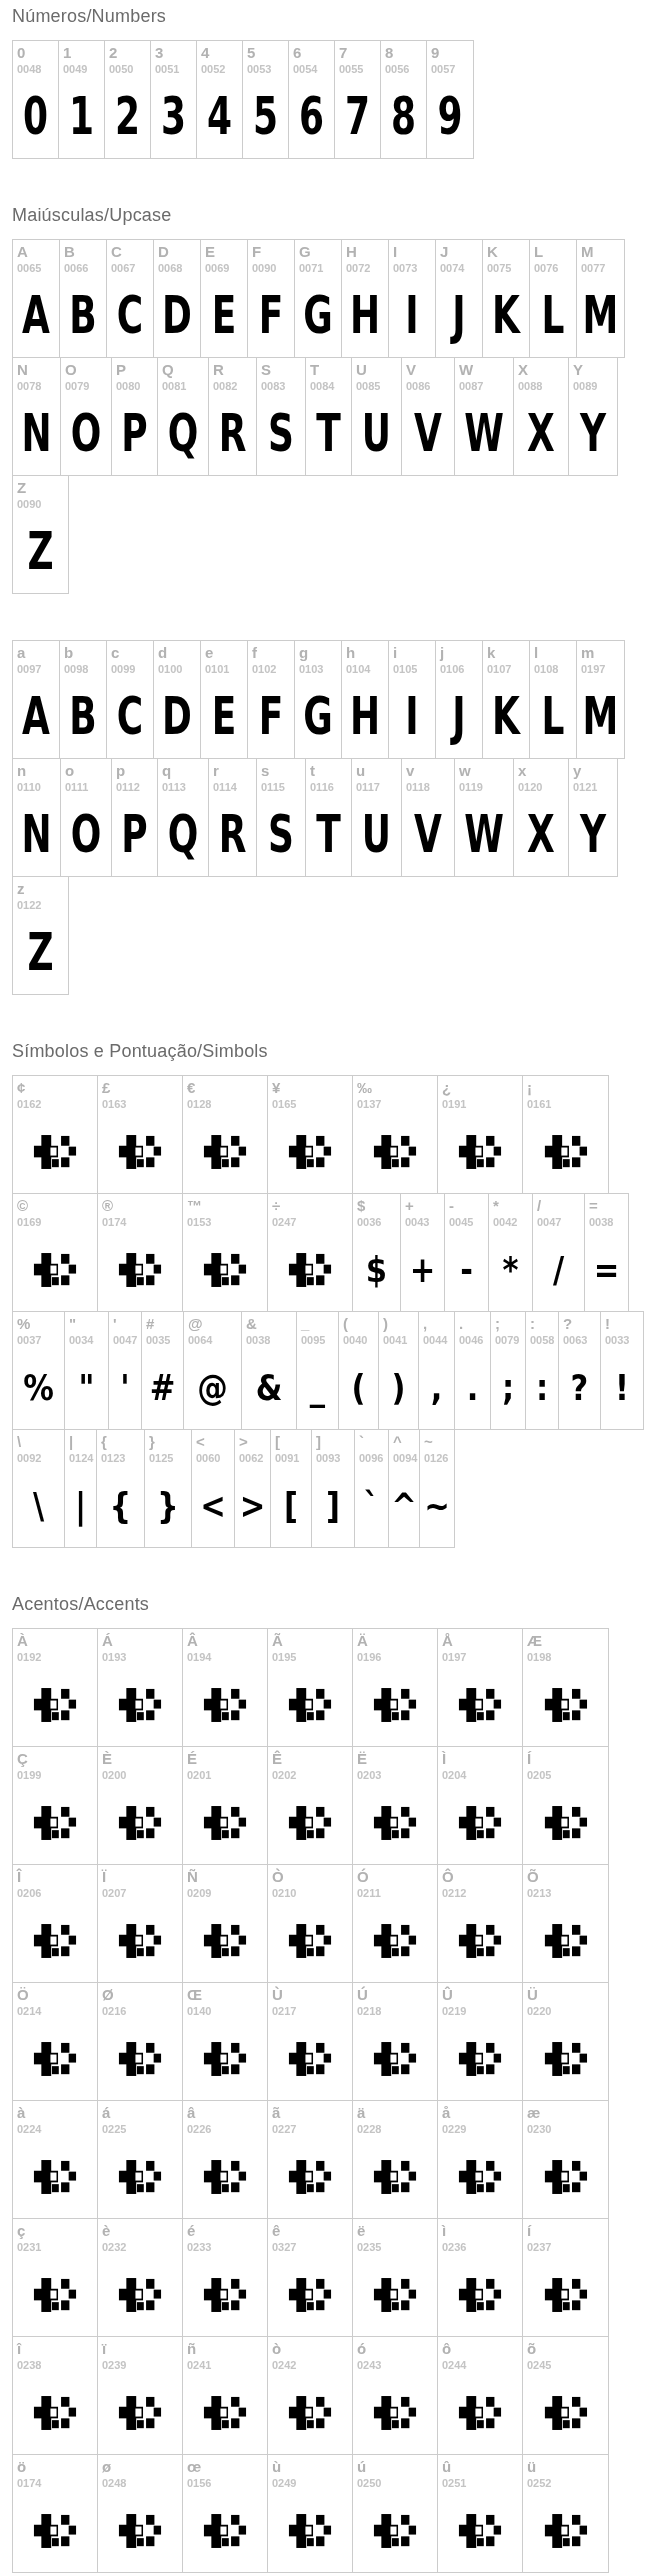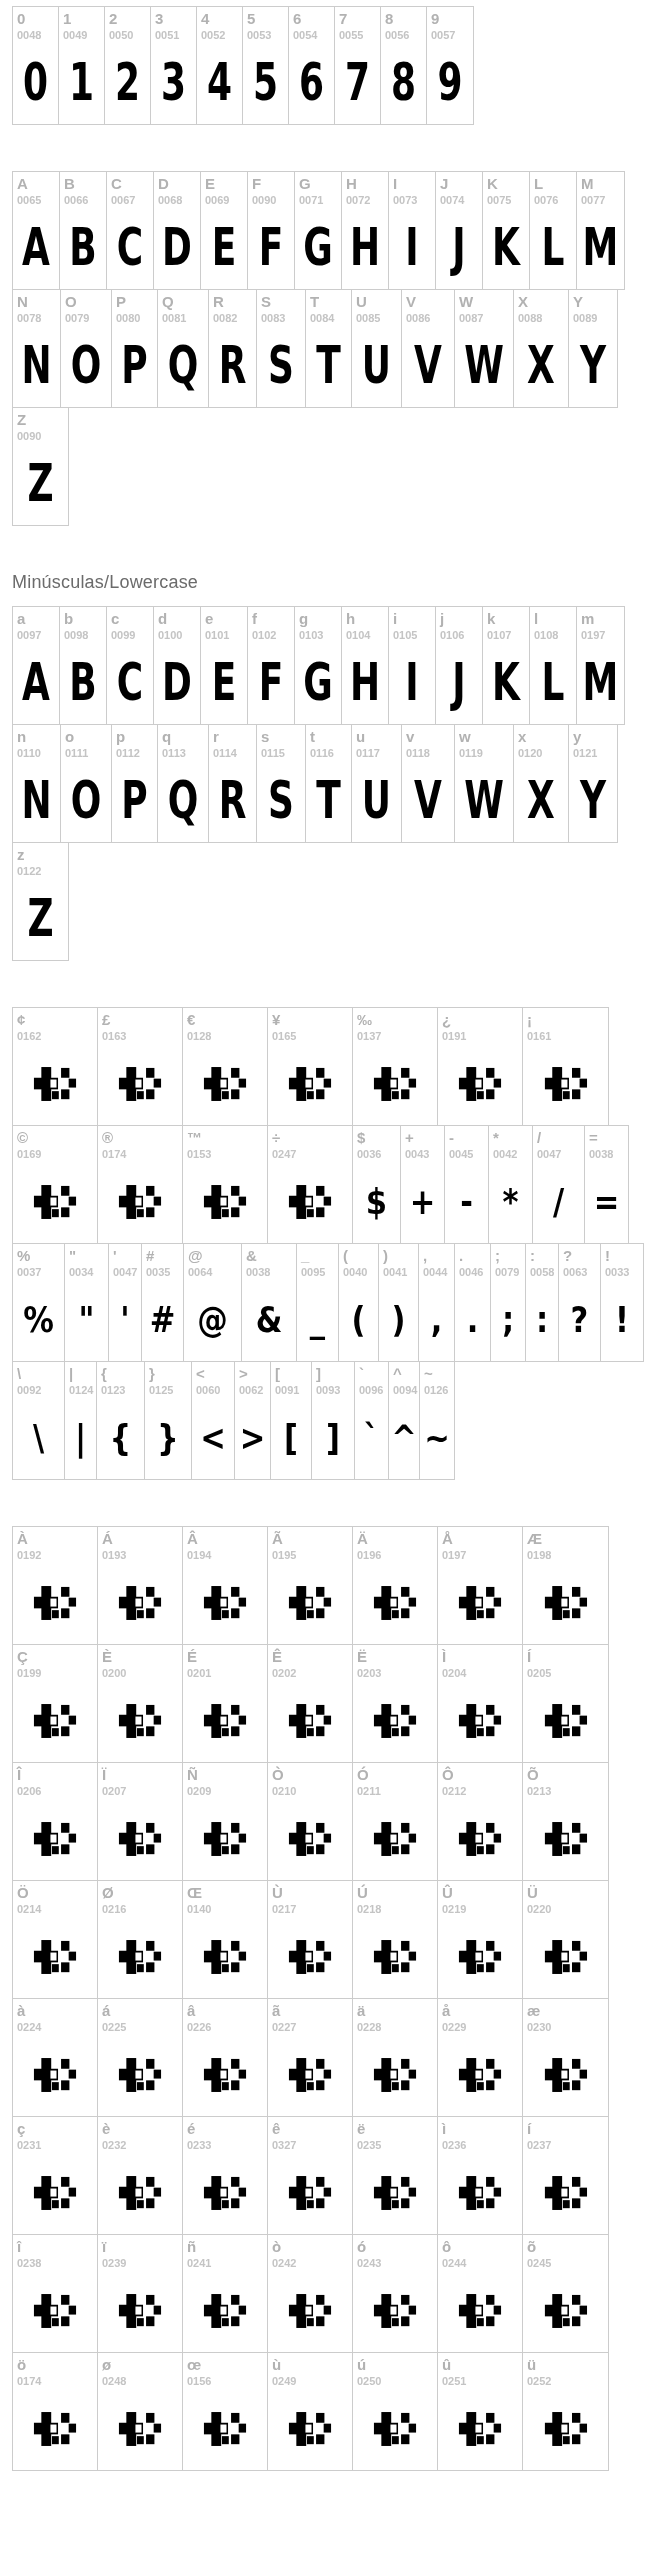--- a/index.html
+++ b/index.html
@@ -47,20 +47,21 @@
   svg.notdef{width:50px;height:36px;display:block;}
   svg.notdef rect{fill:var(--glyph);}
   svg.notdef rect.hole{fill:var(--background);}
 </style>
 </head>
 <body>
 
 <main>
 
   <section class="sec">
+    <h2>Números/Numbers</h2>
     <div class="rows g-big">
         <div class="trow">
           <div class="cell" style="width: 46px;">
             <div class="chead">
               <div class="cchar">0</div>
               <div class="ccode">0048</div>
             </div>
             <div class="cglyph">0</div>
           </div>
           <div class="cell" style="width: 46px;">
@@ -118,815 +119,817 @@
               <div class="ccode">0056</div>
             </div>
             <div class="cglyph">8</div>
           </div>
           <div class="cell" style="width: 46px;">
             <div class="chead">
               <div class="cchar">9</div>
               <div class="ccode">0057</div>
             </div>
             <div class="cglyph">9</div>
+          </div>
+        </div>
+      </div>
+  </section>
+
+  <section class="sec">
+    <h2>Maiúsculas/Upcase</h2>
+    <div class="rows g-big">
+        <div class="trow">
+          <div class="cell" style="width: 47px;">
+            <div class="chead">
+              <div class="cchar">A</div>
+              <div class="ccode">0065</div>
+            </div>
+            <div class="cglyph">A</div>
+          </div>
+          <div class="cell" style="width: 47px;">
+            <div class="chead">
+              <div class="cchar">B</div>
+              <div class="ccode">0066</div>
+            </div>
+            <div class="cglyph">B</div>
+          </div>
+          <div class="cell" style="width: 47px;">
+            <div class="chead">
+              <div class="cchar">C</div>
+              <div class="ccode">0067</div>
+            </div>
+            <div class="cglyph">C</div>
+          </div>
+          <div class="cell" style="width: 47px;">
+            <div class="chead">
+              <div class="cchar">D</div>
+              <div class="ccode">0068</div>
+            </div>
+            <div class="cglyph">D</div>
+          </div>
+          <div class="cell" style="width: 47px;">
+            <div class="chead">
+              <div class="cchar">E</div>
+              <div class="ccode">0069</div>
+            </div>
+            <div class="cglyph">E</div>
+          </div>
+          <div class="cell" style="width: 47px;">
+            <div class="chead">
+              <div class="cchar">F</div>
+              <div class="ccode">0090</div>
+            </div>
+            <div class="cglyph">F</div>
+          </div>
+          <div class="cell" style="width: 47px;">
+            <div class="chead">
+              <div class="cchar">G</div>
+              <div class="ccode">0071</div>
+            </div>
+            <div class="cglyph">G</div>
+          </div>
+          <div class="cell" style="width: 47px;">
+            <div class="chead">
+              <div class="cchar">H</div>
+              <div class="ccode">0072</div>
+            </div>
+            <div class="cglyph">H</div>
+          </div>
+          <div class="cell" style="width: 47px;">
+            <div class="chead">
+              <div class="cchar">I</div>
+              <div class="ccode">0073</div>
+            </div>
+            <div class="cglyph">I</div>
+          </div>
+          <div class="cell" style="width: 47px;">
+            <div class="chead">
+              <div class="cchar">J</div>
+              <div class="ccode">0074</div>
+            </div>
+            <div class="cglyph">J</div>
+          </div>
+          <div class="cell" style="width: 47px;">
+            <div class="chead">
+              <div class="cchar">K</div>
+              <div class="ccode">0075</div>
+            </div>
+            <div class="cglyph">K</div>
+          </div>
+          <div class="cell" style="width: 47px;">
+            <div class="chead">
+              <div class="cchar">L</div>
+              <div class="ccode">0076</div>
+            </div>
+            <div class="cglyph">L</div>
+          </div>
+          <div class="cell" style="width: 47px;">
+            <div class="chead">
+              <div class="cchar">M</div>
+              <div class="ccode">0077</div>
+            </div>
+            <div class="cglyph">M</div>
+          </div>
+        </div>
+        <div class="trow">
+          <div class="cell" style="width: 48px;">
+            <div class="chead">
+              <div class="cchar">N</div>
+              <div class="ccode">0078</div>
+            </div>
+            <div class="cglyph">N</div>
+          </div>
+          <div class="cell" style="width: 51px;">
+            <div class="chead">
+              <div class="cchar">O</div>
+              <div class="ccode">0079</div>
+            </div>
+            <div class="cglyph">O</div>
+          </div>
+          <div class="cell" style="width: 46px;">
+            <div class="chead">
+              <div class="cchar">P</div>
+              <div class="ccode">0080</div>
+            </div>
+            <div class="cglyph">P</div>
+          </div>
+          <div class="cell" style="width: 51px;">
+            <div class="chead">
+              <div class="cchar">Q</div>
+              <div class="ccode">0081</div>
+            </div>
+            <div class="cglyph">Q</div>
+          </div>
+          <div class="cell" style="width: 48px;">
+            <div class="chead">
+              <div class="cchar">R</div>
+              <div class="ccode">0082</div>
+            </div>
+            <div class="cglyph">R</div>
+          </div>
+          <div class="cell" style="width: 49px;">
+            <div class="chead">
+              <div class="cchar">S</div>
+              <div class="ccode">0083</div>
+            </div>
+            <div class="cglyph">S</div>
+          </div>
+          <div class="cell" style="width: 46px;">
+            <div class="chead">
+              <div class="cchar">T</div>
+              <div class="ccode">0084</div>
+            </div>
+            <div class="cglyph">T</div>
+          </div>
+          <div class="cell" style="width: 50px;">
+            <div class="chead">
+              <div class="cchar">U</div>
+              <div class="ccode">0085</div>
+            </div>
+            <div class="cglyph">U</div>
+          </div>
+          <div class="cell" style="width: 53px;">
+            <div class="chead">
+              <div class="cchar">V</div>
+              <div class="ccode">0086</div>
+            </div>
+            <div class="cglyph">V</div>
+          </div>
+          <div class="cell" style="width: 59px;">
+            <div class="chead">
+              <div class="cchar">W</div>
+              <div class="ccode">0087</div>
+            </div>
+            <div class="cglyph">W</div>
+          </div>
+          <div class="cell" style="width: 55px;">
+            <div class="chead">
+              <div class="cchar">X</div>
+              <div class="ccode">0088</div>
+            </div>
+            <div class="cglyph">X</div>
+          </div>
+          <div class="cell" style="width: 48px;">
+            <div class="chead">
+              <div class="cchar">Y</div>
+              <div class="ccode">0089</div>
+            </div>
+            <div class="cglyph">Y</div>
+          </div>
+        </div>
+        <div class="trow">
+          <div class="cell" style="width: 55px;">
+            <div class="chead">
+              <div class="cchar">Z</div>
+              <div class="ccode">0090</div>
+            </div>
+            <div class="cglyph">Z</div>
           </div>
         </div>
       </div>
   </section>
 
   <section class="sec">
     <div class="rows g-big">
         <div class="trow">
           <div class="cell" style="width: 47px;">
             <div class="chead">
-              <div class="cchar">A</div>
-              <div class="ccode">0065</div>
+              <div class="cchar">a</div>
+              <div class="ccode">0097</div>
             </div>
             <div class="cglyph">A</div>
           </div>
           <div class="cell" style="width: 47px;">
             <div class="chead">
-              <div class="cchar">B</div>
-              <div class="ccode">0066</div>
+              <div class="cchar">b</div>
+              <div class="ccode">0098</div>
             </div>
             <div class="cglyph">B</div>
           </div>
           <div class="cell" style="width: 47px;">
             <div class="chead">
-              <div class="cchar">C</div>
-              <div class="ccode">0067</div>
+              <div class="cchar">c</div>
+              <div class="ccode">0099</div>
             </div>
             <div class="cglyph">C</div>
           </div>
           <div class="cell" style="width: 47px;">
             <div class="chead">
-              <div class="cchar">D</div>
-              <div class="ccode">0068</div>
+              <div class="cchar">d</div>
+              <div class="ccode">0100</div>
             </div>
             <div class="cglyph">D</div>
           </div>
           <div class="cell" style="width: 47px;">
             <div class="chead">
-              <div class="cchar">E</div>
-              <div class="ccode">0069</div>
+              <div class="cchar">e</div>
+              <div class="ccode">0101</div>
             </div>
             <div class="cglyph">E</div>
           </div>
           <div class="cell" style="width: 47px;">
             <div class="chead">
-              <div class="cchar">F</div>
-              <div class="ccode">0090</div>
+              <div class="cchar">f</div>
+              <div class="ccode">0102</div>
             </div>
             <div class="cglyph">F</div>
           </div>
           <div class="cell" style="width: 47px;">
             <div class="chead">
-              <div class="cchar">G</div>
-              <div class="ccode">0071</div>
+              <div class="cchar">g</div>
+              <div class="ccode">0103</div>
             </div>
             <div class="cglyph">G</div>
           </div>
           <div class="cell" style="width: 47px;">
             <div class="chead">
-              <div class="cchar">H</div>
-              <div class="ccode">0072</div>
+              <div class="cchar">h</div>
+              <div class="ccode">0104</div>
             </div>
             <div class="cglyph">H</div>
           </div>
           <div class="cell" style="width: 47px;">
             <div class="chead">
-              <div class="cchar">I</div>
-              <div class="ccode">0073</div>
+              <div class="cchar">i</div>
+              <div class="ccode">0105</div>
             </div>
             <div class="cglyph">I</div>
           </div>
           <div class="cell" style="width: 47px;">
             <div class="chead">
-              <div class="cchar">J</div>
-              <div class="ccode">0074</div>
+              <div class="cchar">j</div>
+              <div class="ccode">0106</div>
             </div>
             <div class="cglyph">J</div>
           </div>
           <div class="cell" style="width: 47px;">
             <div class="chead">
-              <div class="cchar">K</div>
-              <div class="ccode">0075</div>
+              <div class="cchar">k</div>
+              <div class="ccode">0107</div>
             </div>
             <div class="cglyph">K</div>
           </div>
           <div class="cell" style="width: 47px;">
             <div class="chead">
-              <div class="cchar">L</div>
-              <div class="ccode">0076</div>
+              <div class="cchar">l</div>
+              <div class="ccode">0108</div>
             </div>
             <div class="cglyph">L</div>
           </div>
           <div class="cell" style="width: 47px;">
             <div class="chead">
-              <div class="cchar">M</div>
-              <div class="ccode">0077</div>
+              <div class="cchar">m</div>
+              <div class="ccode">0197</div>
             </div>
             <div class="cglyph">M</div>
           </div>
         </div>
         <div class="trow">
           <div class="cell" style="width: 48px;">
             <div class="chead">
-              <div class="cchar">N</div>
-              <div class="ccode">0078</div>
+              <div class="cchar">n</div>
+              <div class="ccode">0110</div>
             </div>
             <div class="cglyph">N</div>
           </div>
           <div class="cell" style="width: 51px;">
             <div class="chead">
-              <div class="cchar">O</div>
-              <div class="ccode">0079</div>
+              <div class="cchar">o</div>
+              <div class="ccode">0111</div>
             </div>
             <div class="cglyph">O</div>
           </div>
           <div class="cell" style="width: 46px;">
             <div class="chead">
-              <div class="cchar">P</div>
-              <div class="ccode">0080</div>
+              <div class="cchar">p</div>
+              <div class="ccode">0112</div>
             </div>
             <div class="cglyph">P</div>
           </div>
           <div class="cell" style="width: 51px;">
             <div class="chead">
-              <div class="cchar">Q</div>
-              <div class="ccode">0081</div>
+              <div class="cchar">q</div>
+              <div class="ccode">0113</div>
             </div>
             <div class="cglyph">Q</div>
           </div>
           <div class="cell" style="width: 48px;">
             <div class="chead">
-              <div class="cchar">R</div>
-              <div class="ccode">0082</div>
+              <div class="cchar">r</div>
+              <div class="ccode">0114</div>
             </div>
             <div class="cglyph">R</div>
           </div>
           <div class="cell" style="width: 49px;">
             <div class="chead">
-              <div class="cchar">S</div>
-              <div class="ccode">0083</div>
+              <div class="cchar">s</div>
+              <div class="ccode">0115</div>
             </div>
             <div class="cglyph">S</div>
           </div>
           <div class="cell" style="width: 46px;">
             <div class="chead">
-              <div class="cchar">T</div>
-              <div class="ccode">0084</div>
+              <div class="cchar">t</div>
+              <div class="ccode">0116</div>
             </div>
             <div class="cglyph">T</div>
           </div>
           <div class="cell" style="width: 50px;">
             <div class="chead">
-              <div class="cchar">U</div>
-              <div class="ccode">0085</div>
+              <div class="cchar">u</div>
+              <div class="ccode">0117</div>
             </div>
             <div class="cglyph">U</div>
           </div>
           <div class="cell" style="width: 53px;">
             <div class="chead">
-              <div class="cchar">V</div>
-              <div class="ccode">0086</div>
+              <div class="cchar">v</div>
+              <div class="ccode">0118</div>
             </div>
             <div class="cglyph">V</div>
           </div>
           <div class="cell" style="width: 59px;">
             <div class="chead">
-              <div class="cchar">W</div>
-              <div class="ccode">0087</div>
+              <div class="cchar">w</div>
+              <div class="ccode">0119</div>
             </div>
             <div class="cglyph">W</div>
           </div>
           <div class="cell" style="width: 55px;">
             <div class="chead">
-              <div class="cchar">X</div>
-              <div class="ccode">0088</div>
+              <div class="cchar">x</div>
+              <div class="ccode">0120</div>
             </div>
             <div class="cglyph">X</div>
           </div>
           <div class="cell" style="width: 48px;">
             <div class="chead">
-              <div class="cchar">Y</div>
-              <div class="ccode">0089</div>
+              <div class="cchar">y</div>
+              <div class="ccode">0121</div>
             </div>
             <div class="cglyph">Y</div>
           </div>
         </div>
         <div class="trow">
           <div class="cell" style="width: 55px;">
             <div class="chead">
-              <div class="cchar">Z</div>
-              <div class="ccode">0090</div>
+              <div class="cchar">z</div>
+              <div class="ccode">0122</div>
             </div>
             <div class="cglyph">Z</div>
           </div>
         </div>
       </div>
   </section>
 
   <section class="sec">
-    <h2>Minúsculas/Lowercase</h2>
-    <div class="rows g-big">
-        <div class="trow">
-          <div class="cell" style="width: 47px;">
-            <div class="chead">
-              <div class="cchar">a</div>
-              <div class="ccode">0097</div>
-            </div>
-            <div class="cglyph">A</div>
-          </div>
-          <div class="cell" style="width: 47px;">
-            <div class="chead">
-              <div class="cchar">b</div>
-              <div class="ccode">0098</div>
-            </div>
-            <div class="cglyph">B</div>
-          </div>
-          <div class="cell" style="width: 47px;">
-            <div class="chead">
-              <div class="cchar">c</div>
-              <div class="ccode">0099</div>
-            </div>
-            <div class="cglyph">C</div>
-          </div>
-          <div class="cell" style="width: 47px;">
-            <div class="chead">
-              <div class="cchar">d</div>
-              <div class="ccode">0100</div>
-            </div>
-            <div class="cglyph">D</div>
-          </div>
-          <div class="cell" style="width: 47px;">
-            <div class="chead">
-              <div class="cchar">e</div>
-              <div class="ccode">0101</div>
-            </div>
-            <div class="cglyph">E</div>
-          </div>
-          <div class="cell" style="width: 47px;">
-            <div class="chead">
-              <div class="cchar">f</div>
-              <div class="ccode">0102</div>
-            </div>
-            <div class="cglyph">F</div>
-          </div>
-          <div class="cell" style="width: 47px;">
-            <div class="chead">
-              <div class="cchar">g</div>
-              <div class="ccode">0103</div>
-            </div>
-            <div class="cglyph">G</div>
-          </div>
-          <div class="cell" style="width: 47px;">
-            <div class="chead">
-              <div class="cchar">h</div>
-              <div class="ccode">0104</div>
-            </div>
-            <div class="cglyph">H</div>
-          </div>
-          <div class="cell" style="width: 47px;">
-            <div class="chead">
-              <div class="cchar">i</div>
-              <div class="ccode">0105</div>
-            </div>
-            <div class="cglyph">I</div>
-          </div>
-          <div class="cell" style="width: 47px;">
-            <div class="chead">
-              <div class="cchar">j</div>
-              <div class="ccode">0106</div>
-            </div>
-            <div class="cglyph">J</div>
-          </div>
-          <div class="cell" style="width: 47px;">
-            <div class="chead">
-              <div class="cchar">k</div>
-              <div class="ccode">0107</div>
-            </div>
-            <div class="cglyph">K</div>
-          </div>
-          <div class="cell" style="width: 47px;">
-            <div class="chead">
-              <div class="cchar">l</div>
-              <div class="ccode">0108</div>
-            </div>
-            <div class="cglyph">L</div>
-          </div>
-          <div class="cell" style="width: 47px;">
-            <div class="chead">
-              <div class="cchar">m</div>
-              <div class="ccode">0197</div>
-            </div>
-            <div class="cglyph">M</div>
-          </div>
-        </div>
-        <div class="trow">
+    <h2>Símbolos e Pontuação/Simbols</h2>
+    <div class="rows g-sym">
+        <div class="trow">
+          <div class="cell" style="width: 85px;">
+            <div class="chead">
+              <div class="cchar">¢</div>
+              <div class="ccode">0162</div>
+            </div>
+            <div class="cglyph"><svg class="notdef" viewBox="0 0 56 38" xmlns="http://www.w3.org/2000/svg">
+                <rect x="10" y="0" width="13" height="38"></rect>
+                <rect x="0" y="12" width="32" height="13"></rect>
+                <rect class="hole" x="22" y="14" width="8" height="9"></rect>
+                <rect x="36" y="1" width="11" height="11"></rect>
+                <rect x="46" y="13" width="10" height="10"></rect>
+                <rect x="24" y="27" width="9" height="9"></rect>
+                <rect x="36" y="25" width="11" height="11"></rect>
+              </svg></div>
+          </div>
+          <div class="cell" style="width: 85px;">
+            <div class="chead">
+              <div class="cchar">£</div>
+              <div class="ccode">0163</div>
+            </div>
+            <div class="cglyph"><svg class="notdef" viewBox="0 0 56 38" xmlns="http://www.w3.org/2000/svg">
+                <rect x="10" y="0" width="13" height="38"></rect>
+                <rect x="0" y="12" width="32" height="13"></rect>
+                <rect class="hole" x="22" y="14" width="8" height="9"></rect>
+                <rect x="36" y="1" width="11" height="11"></rect>
+                <rect x="46" y="13" width="10" height="10"></rect>
+                <rect x="24" y="27" width="9" height="9"></rect>
+                <rect x="36" y="25" width="11" height="11"></rect>
+              </svg></div>
+          </div>
+          <div class="cell" style="width: 85px;">
+            <div class="chead">
+              <div class="cchar">€</div>
+              <div class="ccode">0128</div>
+            </div>
+            <div class="cglyph"><svg class="notdef" viewBox="0 0 56 38" xmlns="http://www.w3.org/2000/svg">
+                <rect x="10" y="0" width="13" height="38"></rect>
+                <rect x="0" y="12" width="32" height="13"></rect>
+                <rect class="hole" x="22" y="14" width="8" height="9"></rect>
+                <rect x="36" y="1" width="11" height="11"></rect>
+                <rect x="46" y="13" width="10" height="10"></rect>
+                <rect x="24" y="27" width="9" height="9"></rect>
+                <rect x="36" y="25" width="11" height="11"></rect>
+              </svg></div>
+          </div>
+          <div class="cell" style="width: 85px;">
+            <div class="chead">
+              <div class="cchar">¥</div>
+              <div class="ccode">0165</div>
+            </div>
+            <div class="cglyph"><svg class="notdef" viewBox="0 0 56 38" xmlns="http://www.w3.org/2000/svg">
+                <rect x="10" y="0" width="13" height="38"></rect>
+                <rect x="0" y="12" width="32" height="13"></rect>
+                <rect class="hole" x="22" y="14" width="8" height="9"></rect>
+                <rect x="36" y="1" width="11" height="11"></rect>
+                <rect x="46" y="13" width="10" height="10"></rect>
+                <rect x="24" y="27" width="9" height="9"></rect>
+                <rect x="36" y="25" width="11" height="11"></rect>
+              </svg></div>
+          </div>
+          <div class="cell" style="width: 85px;">
+            <div class="chead">
+              <div class="cchar">‰</div>
+              <div class="ccode">0137</div>
+            </div>
+            <div class="cglyph"><svg class="notdef" viewBox="0 0 56 38" xmlns="http://www.w3.org/2000/svg">
+                <rect x="10" y="0" width="13" height="38"></rect>
+                <rect x="0" y="12" width="32" height="13"></rect>
+                <rect class="hole" x="22" y="14" width="8" height="9"></rect>
+                <rect x="36" y="1" width="11" height="11"></rect>
+                <rect x="46" y="13" width="10" height="10"></rect>
+                <rect x="24" y="27" width="9" height="9"></rect>
+                <rect x="36" y="25" width="11" height="11"></rect>
+              </svg></div>
+          </div>
+          <div class="cell" style="width: 85px;">
+            <div class="chead">
+              <div class="cchar">¿</div>
+              <div class="ccode">0191</div>
+            </div>
+            <div class="cglyph"><svg class="notdef" viewBox="0 0 56 38" xmlns="http://www.w3.org/2000/svg">
+                <rect x="10" y="0" width="13" height="38"></rect>
+                <rect x="0" y="12" width="32" height="13"></rect>
+                <rect class="hole" x="22" y="14" width="8" height="9"></rect>
+                <rect x="36" y="1" width="11" height="11"></rect>
+                <rect x="46" y="13" width="10" height="10"></rect>
+                <rect x="24" y="27" width="9" height="9"></rect>
+                <rect x="36" y="25" width="11" height="11"></rect>
+              </svg></div>
+          </div>
+          <div class="cell" style="width: 85px;">
+            <div class="chead">
+              <div class="cchar">¡</div>
+              <div class="ccode">0161</div>
+            </div>
+            <div class="cglyph"><svg class="notdef" viewBox="0 0 56 38" xmlns="http://www.w3.org/2000/svg">
+                <rect x="10" y="0" width="13" height="38"></rect>
+                <rect x="0" y="12" width="32" height="13"></rect>
+                <rect class="hole" x="22" y="14" width="8" height="9"></rect>
+                <rect x="36" y="1" width="11" height="11"></rect>
+                <rect x="46" y="13" width="10" height="10"></rect>
+                <rect x="24" y="27" width="9" height="9"></rect>
+                <rect x="36" y="25" width="11" height="11"></rect>
+              </svg></div>
+          </div>
+        </div>
+        <div class="trow">
+          <div class="cell" style="width: 85px;">
+            <div class="chead">
+              <div class="cchar">©</div>
+              <div class="ccode">0169</div>
+            </div>
+            <div class="cglyph"><svg class="notdef" viewBox="0 0 56 38" xmlns="http://www.w3.org/2000/svg">
+                <rect x="10" y="0" width="13" height="38"></rect>
+                <rect x="0" y="12" width="32" height="13"></rect>
+                <rect class="hole" x="22" y="14" width="8" height="9"></rect>
+                <rect x="36" y="1" width="11" height="11"></rect>
+                <rect x="46" y="13" width="10" height="10"></rect>
+                <rect x="24" y="27" width="9" height="9"></rect>
+                <rect x="36" y="25" width="11" height="11"></rect>
+              </svg></div>
+          </div>
+          <div class="cell" style="width: 85px;">
+            <div class="chead">
+              <div class="cchar">®</div>
+              <div class="ccode">0174</div>
+            </div>
+            <div class="cglyph"><svg class="notdef" viewBox="0 0 56 38" xmlns="http://www.w3.org/2000/svg">
+                <rect x="10" y="0" width="13" height="38"></rect>
+                <rect x="0" y="12" width="32" height="13"></rect>
+                <rect class="hole" x="22" y="14" width="8" height="9"></rect>
+                <rect x="36" y="1" width="11" height="11"></rect>
+                <rect x="46" y="13" width="10" height="10"></rect>
+                <rect x="24" y="27" width="9" height="9"></rect>
+                <rect x="36" y="25" width="11" height="11"></rect>
+              </svg></div>
+          </div>
+          <div class="cell" style="width: 85px;">
+            <div class="chead">
+              <div class="cchar">™</div>
+              <div class="ccode">0153</div>
+            </div>
+            <div class="cglyph"><svg class="notdef" viewBox="0 0 56 38" xmlns="http://www.w3.org/2000/svg">
+                <rect x="10" y="0" width="13" height="38"></rect>
+                <rect x="0" y="12" width="32" height="13"></rect>
+                <rect class="hole" x="22" y="14" width="8" height="9"></rect>
+                <rect x="36" y="1" width="11" height="11"></rect>
+                <rect x="46" y="13" width="10" height="10"></rect>
+                <rect x="24" y="27" width="9" height="9"></rect>
+                <rect x="36" y="25" width="11" height="11"></rect>
+              </svg></div>
+          </div>
+          <div class="cell" style="width: 85px;">
+            <div class="chead">
+              <div class="cchar">÷</div>
+              <div class="ccode">0247</div>
+            </div>
+            <div class="cglyph"><svg class="notdef" viewBox="0 0 56 38" xmlns="http://www.w3.org/2000/svg">
+                <rect x="10" y="0" width="13" height="38"></rect>
+                <rect x="0" y="12" width="32" height="13"></rect>
+                <rect class="hole" x="22" y="14" width="8" height="9"></rect>
+                <rect x="36" y="1" width="11" height="11"></rect>
+                <rect x="46" y="13" width="10" height="10"></rect>
+                <rect x="24" y="27" width="9" height="9"></rect>
+                <rect x="36" y="25" width="11" height="11"></rect>
+              </svg></div>
+          </div>
           <div class="cell" style="width: 48px;">
             <div class="chead">
-              <div class="cchar">n</div>
-              <div class="ccode">0110</div>
-            </div>
-            <div class="cglyph">N</div>
-          </div>
-          <div class="cell" style="width: 51px;">
-            <div class="chead">
-              <div class="cchar">o</div>
-              <div class="ccode">0111</div>
-            </div>
-            <div class="cglyph">O</div>
-          </div>
-          <div class="cell" style="width: 46px;">
-            <div class="chead">
-              <div class="cchar">p</div>
-              <div class="ccode">0112</div>
-            </div>
-            <div class="cglyph">P</div>
-          </div>
-          <div class="cell" style="width: 51px;">
-            <div class="chead">
-              <div class="cchar">q</div>
-              <div class="ccode">0113</div>
-            </div>
-            <div class="cglyph">Q</div>
+              <div class="cchar">$</div>
+              <div class="ccode">0036</div>
+            </div>
+            <div class="cglyph">$</div>
+          </div>
+          <div class="cell" style="width: 44px;">
+            <div class="chead">
+              <div class="cchar">+</div>
+              <div class="ccode">0043</div>
+            </div>
+            <div class="cglyph">+</div>
+          </div>
+          <div class="cell" style="width: 44px;">
+            <div class="chead">
+              <div class="cchar">-</div>
+              <div class="ccode">0045</div>
+            </div>
+            <div class="cglyph">-</div>
+          </div>
+          <div class="cell" style="width: 44px;">
+            <div class="chead">
+              <div class="cchar">*</div>
+              <div class="ccode">0042</div>
+            </div>
+            <div class="cglyph">*</div>
+          </div>
+          <div class="cell" style="width: 52px;">
+            <div class="chead">
+              <div class="cchar">/</div>
+              <div class="ccode">0047</div>
+            </div>
+            <div class="cglyph">/</div>
+          </div>
+          <div class="cell" style="width: 43px;">
+            <div class="chead">
+              <div class="cchar">=</div>
+              <div class="ccode">0038</div>
+            </div>
+            <div class="cglyph">=</div>
+          </div>
+        </div>
+        <div class="trow">
+          <div class="cell" style="width: 52px;">
+            <div class="chead">
+              <div class="cchar">%</div>
+              <div class="ccode">0037</div>
+            </div>
+            <div class="cglyph">%</div>
+          </div>
+          <div class="cell" style="width: 44px;">
+            <div class="chead">
+              <div class="cchar">"</div>
+              <div class="ccode">0034</div>
+            </div>
+            <div class="cglyph">"</div>
+          </div>
+          <div class="cell" style="width: 33px;">
+            <div class="chead">
+              <div class="cchar">'</div>
+              <div class="ccode">0047</div>
+            </div>
+            <div class="cglyph">'</div>
+          </div>
+          <div class="cell" style="width: 42px;">
+            <div class="chead">
+              <div class="cchar">#</div>
+              <div class="ccode">0035</div>
+            </div>
+            <div class="cglyph">#</div>
+          </div>
+          <div class="cell" style="width: 58px;">
+            <div class="chead">
+              <div class="cchar">@</div>
+              <div class="ccode">0064</div>
+            </div>
+            <div class="cglyph">@</div>
+          </div>
+          <div class="cell" style="width: 55px;">
+            <div class="chead">
+              <div class="cchar">&amp;</div>
+              <div class="ccode">0038</div>
+            </div>
+            <div class="cglyph">&amp;</div>
+          </div>
+          <div class="cell" style="width: 42px;">
+            <div class="chead">
+              <div class="cchar">_</div>
+              <div class="ccode">0095</div>
+            </div>
+            <div class="cglyph">_</div>
+          </div>
+          <div class="cell" style="width: 40px;">
+            <div class="chead">
+              <div class="cchar">(</div>
+              <div class="ccode">0040</div>
+            </div>
+            <div class="cglyph">(</div>
+          </div>
+          <div class="cell" style="width: 40px;">
+            <div class="chead">
+              <div class="cchar">)</div>
+              <div class="ccode">0041</div>
+            </div>
+            <div class="cglyph">)</div>
+          </div>
+          <div class="cell" style="width: 36px;">
+            <div class="chead">
+              <div class="cchar">,</div>
+              <div class="ccode">0044</div>
+            </div>
+            <div class="cglyph">,</div>
+          </div>
+          <div class="cell" style="width: 36px;">
+            <div class="chead">
+              <div class="cchar">.</div>
+              <div class="ccode">0046</div>
+            </div>
+            <div class="cglyph">.</div>
+          </div>
+          <div class="cell" style="width: 35px;">
+            <div class="chead">
+              <div class="cchar">;</div>
+              <div class="ccode">0079</div>
+            </div>
+            <div class="cglyph">;</div>
+          </div>
+          <div class="cell" style="width: 33px;">
+            <div class="chead">
+              <div class="cchar">:</div>
+              <div class="ccode">0058</div>
+            </div>
+            <div class="cglyph">:</div>
+          </div>
+          <div class="cell" style="width: 42px;">
+            <div class="chead">
+              <div class="cchar">?</div>
+              <div class="ccode">0063</div>
+            </div>
+            <div class="cglyph">?</div>
+          </div>
+          <div class="cell" style="width: 42px;">
+            <div class="chead">
+              <div class="cchar">!</div>
+              <div class="ccode">0033</div>
+            </div>
+            <div class="cglyph">!</div>
+          </div>
+        </div>
+        <div class="trow">
+          <div class="cell" style="width: 52px;">
+            <div class="chead">
+              <div class="cchar">\</div>
+              <div class="ccode">0092</div>
+            </div>
+            <div class="cglyph">\</div>
+          </div>
+          <div class="cell" style="width: 32px;">
+            <div class="chead">
+              <div class="cchar">|</div>
+              <div class="ccode">0124</div>
+            </div>
+            <div class="cglyph">|</div>
           </div>
           <div class="cell" style="width: 48px;">
             <div class="chead">
-              <div class="cchar">r</div>
-              <div class="ccode">0114</div>
-            </div>
-            <div class="cglyph">R</div>
-          </div>
-          <div class="cell" style="width: 49px;">
-            <div class="chead">
-              <div class="cchar">s</div>
-              <div class="ccode">0115</div>
-            </div>
-            <div class="cglyph">S</div>
-          </div>
-          <div class="cell" style="width: 46px;">
-            <div class="chead">
-              <div class="cchar">t</div>
-              <div class="ccode">0116</div>
-            </div>
-            <div class="cglyph">T</div>
-          </div>
-          <div class="cell" style="width: 50px;">
-            <div class="chead">
-              <div class="cchar">u</div>
-              <div class="ccode">0117</div>
-            </div>
-            <div class="cglyph">U</div>
-          </div>
-          <div class="cell" style="width: 53px;">
-            <div class="chead">
-              <div class="cchar">v</div>
-              <div class="ccode">0118</div>
-            </div>
-            <div class="cglyph">V</div>
-          </div>
-          <div class="cell" style="width: 59px;">
-            <div class="chead">
-              <div class="cchar">w</div>
-              <div class="ccode">0119</div>
-            </div>
-            <div class="cglyph">W</div>
-          </div>
-          <div class="cell" style="width: 55px;">
-            <div class="chead">
-              <div class="cchar">x</div>
-              <div class="ccode">0120</div>
-            </div>
-            <div class="cglyph">X</div>
-          </div>
-          <div class="cell" style="width: 48px;">
-            <div class="chead">
-              <div class="cchar">y</div>
-              <div class="ccode">0121</div>
-            </div>
-            <div class="cglyph">Y</div>
-          </div>
-        </div>
-        <div class="trow">
-          <div class="cell" style="width: 55px;">
-            <div class="chead">
-              <div class="cchar">z</div>
-              <div class="ccode">0122</div>
-            </div>
-            <div class="cglyph">Z</div>
+              <div class="cchar">{</div>
+              <div class="ccode">0123</div>
+            </div>
+            <div class="cglyph">{</div>
+          </div>
+          <div class="cell" style="width: 47px;">
+            <div class="chead">
+              <div class="cchar">}</div>
+              <div class="ccode">0125</div>
+            </div>
+            <div class="cglyph">}</div>
+          </div>
+          <div class="cell" style="width: 43px;">
+            <div class="chead">
+              <div class="cchar">&lt;</div>
+              <div class="ccode">0060</div>
+            </div>
+            <div class="cglyph">&lt;</div>
+          </div>
+          <div class="cell" style="width: 36px;">
+            <div class="chead">
+              <div class="cchar">&gt;</div>
+              <div class="ccode">0062</div>
+            </div>
+            <div class="cglyph">&gt;</div>
+          </div>
+          <div class="cell" style="width: 41px;">
+            <div class="chead">
+              <div class="cchar">[</div>
+              <div class="ccode">0091</div>
+            </div>
+            <div class="cglyph">[</div>
+          </div>
+          <div class="cell" style="width: 43px;">
+            <div class="chead">
+              <div class="cchar">]</div>
+              <div class="ccode">0093</div>
+            </div>
+            <div class="cglyph">]</div>
+          </div>
+          <div class="cell" style="width: 34px;">
+            <div class="chead">
+              <div class="cchar">`</div>
+              <div class="ccode">0096</div>
+            </div>
+            <div class="cglyph">`</div>
+          </div>
+          <div class="cell" style="width: 31px;">
+            <div class="chead">
+              <div class="cchar">^</div>
+              <div class="ccode">0094</div>
+            </div>
+            <div class="cglyph">^</div>
+          </div>
+          <div class="cell" style="width: 34px;">
+            <div class="chead">
+              <div class="cchar">~</div>
+              <div class="ccode">0126</div>
+            </div>
+            <div class="cglyph">~</div>
           </div>
         </div>
       </div>
   </section>
 
   <section class="sec">
-    <div class="rows g-sym">
-        <div class="trow">
-          <div class="cell" style="width: 85px;">
-            <div class="chead">
-              <div class="cchar">¢</div>
-              <div class="ccode">0162</div>
-            </div>
-            <div class="cglyph"><svg class="notdef" viewBox="0 0 56 38" xmlns="http://www.w3.org/2000/svg">
-                <rect x="10" y="0" width="13" height="38"></rect>
-                <rect x="0" y="12" width="32" height="13"></rect>
-                <rect class="hole" x="22" y="14" width="8" height="9"></rect>
-                <rect x="36" y="1" width="11" height="11"></rect>
-                <rect x="46" y="13" width="10" height="10"></rect>
-                <rect x="24" y="27" width="9" height="9"></rect>
-                <rect x="36" y="25" width="11" height="11"></rect>
-              </svg></div>
-          </div>
-          <div class="cell" style="width: 85px;">
-            <div class="chead">
-              <div class="cchar">£</div>
-              <div class="ccode">0163</div>
-            </div>
-            <div class="cglyph"><svg class="notdef" viewBox="0 0 56 38" xmlns="http://www.w3.org/2000/svg">
-                <rect x="10" y="0" width="13" height="38"></rect>
-                <rect x="0" y="12" width="32" height="13"></rect>
-                <rect class="hole" x="22" y="14" width="8" height="9"></rect>
-                <rect x="36" y="1" width="11" height="11"></rect>
-                <rect x="46" y="13" width="10" height="10"></rect>
-                <rect x="24" y="27" width="9" height="9"></rect>
-                <rect x="36" y="25" width="11" height="11"></rect>
-              </svg></div>
-          </div>
-          <div class="cell" style="width: 85px;">
-            <div class="chead">
-              <div class="cchar">€</div>
-              <div class="ccode">0128</div>
-            </div>
-            <div class="cglyph"><svg class="notdef" viewBox="0 0 56 38" xmlns="http://www.w3.org/2000/svg">
-                <rect x="10" y="0" width="13" height="38"></rect>
-                <rect x="0" y="12" width="32" height="13"></rect>
-                <rect class="hole" x="22" y="14" width="8" height="9"></rect>
-                <rect x="36" y="1" width="11" height="11"></rect>
-                <rect x="46" y="13" width="10" height="10"></rect>
-                <rect x="24" y="27" width="9" height="9"></rect>
-                <rect x="36" y="25" width="11" height="11"></rect>
-              </svg></div>
-          </div>
-          <div class="cell" style="width: 85px;">
-            <div class="chead">
-              <div class="cchar">¥</div>
-              <div class="ccode">0165</div>
-            </div>
-            <div class="cglyph"><svg class="notdef" viewBox="0 0 56 38" xmlns="http://www.w3.org/2000/svg">
-                <rect x="10" y="0" width="13" height="38"></rect>
-                <rect x="0" y="12" width="32" height="13"></rect>
-                <rect class="hole" x="22" y="14" width="8" height="9"></rect>
-                <rect x="36" y="1" width="11" height="11"></rect>
-                <rect x="46" y="13" width="10" height="10"></rect>
-                <rect x="24" y="27" width="9" height="9"></rect>
-                <rect x="36" y="25" width="11" height="11"></rect>
-              </svg></div>
-          </div>
-          <div class="cell" style="width: 85px;">
-            <div class="chead">
-              <div class="cchar">‰</div>
-              <div class="ccode">0137</div>
-            </div>
-            <div class="cglyph"><svg class="notdef" viewBox="0 0 56 38" xmlns="http://www.w3.org/2000/svg">
-                <rect x="10" y="0" width="13" height="38"></rect>
-                <rect x="0" y="12" width="32" height="13"></rect>
-                <rect class="hole" x="22" y="14" width="8" height="9"></rect>
-                <rect x="36" y="1" width="11" height="11"></rect>
-                <rect x="46" y="13" width="10" height="10"></rect>
-                <rect x="24" y="27" width="9" height="9"></rect>
-                <rect x="36" y="25" width="11" height="11"></rect>
-              </svg></div>
-          </div>
-          <div class="cell" style="width: 85px;">
-            <div class="chead">
-              <div class="cchar">¿</div>
-              <div class="ccode">0191</div>
-            </div>
-            <div class="cglyph"><svg class="notdef" viewBox="0 0 56 38" xmlns="http://www.w3.org/2000/svg">
-                <rect x="10" y="0" width="13" height="38"></rect>
-                <rect x="0" y="12" width="32" height="13"></rect>
-                <rect class="hole" x="22" y="14" width="8" height="9"></rect>
-                <rect x="36" y="1" width="11" height="11"></rect>
-                <rect x="46" y="13" width="10" height="10"></rect>
-                <rect x="24" y="27" width="9" height="9"></rect>
-                <rect x="36" y="25" width="11" height="11"></rect>
-              </svg></div>
-          </div>
-          <div class="cell" style="width: 85px;">
-            <div class="chead">
-              <div class="cchar">¡</div>
-              <div class="ccode">0161</div>
-            </div>
-            <div class="cglyph"><svg class="notdef" viewBox="0 0 56 38" xmlns="http://www.w3.org/2000/svg">
-                <rect x="10" y="0" width="13" height="38"></rect>
-                <rect x="0" y="12" width="32" height="13"></rect>
-                <rect class="hole" x="22" y="14" width="8" height="9"></rect>
-                <rect x="36" y="1" width="11" height="11"></rect>
-                <rect x="46" y="13" width="10" height="10"></rect>
-                <rect x="24" y="27" width="9" height="9"></rect>
-                <rect x="36" y="25" width="11" height="11"></rect>
-              </svg></div>
-          </div>
-        </div>
-        <div class="trow">
-          <div class="cell" style="width: 85px;">
-            <div class="chead">
-              <div class="cchar">©</div>
-              <div class="ccode">0169</div>
-            </div>
-            <div class="cglyph"><svg class="notdef" viewBox="0 0 56 38" xmlns="http://www.w3.org/2000/svg">
-                <rect x="10" y="0" width="13" height="38"></rect>
-                <rect x="0" y="12" width="32" height="13"></rect>
-                <rect class="hole" x="22" y="14" width="8" height="9"></rect>
-                <rect x="36" y="1" width="11" height="11"></rect>
-                <rect x="46" y="13" width="10" height="10"></rect>
-                <rect x="24" y="27" width="9" height="9"></rect>
-                <rect x="36" y="25" width="11" height="11"></rect>
-              </svg></div>
-          </div>
-          <div class="cell" style="width: 85px;">
-            <div class="chead">
-              <div class="cchar">®</div>
-              <div class="ccode">0174</div>
-            </div>
-            <div class="cglyph"><svg class="notdef" viewBox="0 0 56 38" xmlns="http://www.w3.org/2000/svg">
-                <rect x="10" y="0" width="13" height="38"></rect>
-                <rect x="0" y="12" width="32" height="13"></rect>
-                <rect class="hole" x="22" y="14" width="8" height="9"></rect>
-                <rect x="36" y="1" width="11" height="11"></rect>
-                <rect x="46" y="13" width="10" height="10"></rect>
-                <rect x="24" y="27" width="9" height="9"></rect>
-                <rect x="36" y="25" width="11" height="11"></rect>
-              </svg></div>
-          </div>
-          <div class="cell" style="width: 85px;">
-            <div class="chead">
-              <div class="cchar">™</div>
-              <div class="ccode">0153</div>
-            </div>
-            <div class="cglyph"><svg class="notdef" viewBox="0 0 56 38" xmlns="http://www.w3.org/2000/svg">
-                <rect x="10" y="0" width="13" height="38"></rect>
-                <rect x="0" y="12" width="32" height="13"></rect>
-                <rect class="hole" x="22" y="14" width="8" height="9"></rect>
-                <rect x="36" y="1" width="11" height="11"></rect>
-                <rect x="46" y="13" width="10" height="10"></rect>
-                <rect x="24" y="27" width="9" height="9"></rect>
-                <rect x="36" y="25" width="11" height="11"></rect>
-              </svg></div>
-          </div>
-          <div class="cell" style="width: 85px;">
-            <div class="chead">
-              <div class="cchar">÷</div>
-              <div class="ccode">0247</div>
-            </div>
-            <div class="cglyph"><svg class="notdef" viewBox="0 0 56 38" xmlns="http://www.w3.org/2000/svg">
-                <rect x="10" y="0" width="13" height="38"></rect>
-                <rect x="0" y="12" width="32" height="13"></rect>
-                <rect class="hole" x="22" y="14" width="8" height="9"></rect>
-                <rect x="36" y="1" width="11" height="11"></rect>
-                <rect x="46" y="13" width="10" height="10"></rect>
-                <rect x="24" y="27" width="9" height="9"></rect>
-                <rect x="36" y="25" width="11" height="11"></rect>
-              </svg></div>
-          </div>
-          <div class="cell" style="width: 48px;">
-            <div class="chead">
-              <div class="cchar">$</div>
-              <div class="ccode">0036</div>
-            </div>
-            <div class="cglyph">$</div>
-          </div>
-          <div class="cell" style="width: 44px;">
-            <div class="chead">
-              <div class="cchar">+</div>
-              <div class="ccode">0043</div>
-            </div>
-            <div class="cglyph">+</div>
-          </div>
-          <div class="cell" style="width: 44px;">
-            <div class="chead">
-              <div class="cchar">-</div>
-              <div class="ccode">0045</div>
-            </div>
-            <div class="cglyph">-</div>
-          </div>
-          <div class="cell" style="width: 44px;">
-            <div class="chead">
-              <div class="cchar">*</div>
-              <div class="ccode">0042</div>
-            </div>
-            <div class="cglyph">*</div>
-          </div>
-          <div class="cell" style="width: 52px;">
-            <div class="chead">
-              <div class="cchar">/</div>
-              <div class="ccode">0047</div>
-            </div>
-            <div class="cglyph">/</div>
-          </div>
-          <div class="cell" style="width: 43px;">
-            <div class="chead">
-              <div class="cchar">=</div>
-              <div class="ccode">0038</div>
-            </div>
-            <div class="cglyph">=</div>
-          </div>
-        </div>
-        <div class="trow">
-          <div class="cell" style="width: 52px;">
-            <div class="chead">
-              <div class="cchar">%</div>
-              <div class="ccode">0037</div>
-            </div>
-            <div class="cglyph">%</div>
-          </div>
-          <div class="cell" style="width: 44px;">
-            <div class="chead">
-              <div class="cchar">"</div>
-              <div class="ccode">0034</div>
-            </div>
-            <div class="cglyph">"</div>
-          </div>
-          <div class="cell" style="width: 33px;">
-            <div class="chead">
-              <div class="cchar">'</div>
-              <div class="ccode">0047</div>
-            </div>
-            <div class="cglyph">'</div>
-          </div>
-          <div class="cell" style="width: 42px;">
-            <div class="chead">
-              <div class="cchar">#</div>
-              <div class="ccode">0035</div>
-            </div>
-            <div class="cglyph">#</div>
-          </div>
-          <div class="cell" style="width: 58px;">
-            <div class="chead">
-              <div class="cchar">@</div>
-              <div class="ccode">0064</div>
-            </div>
-            <div class="cglyph">@</div>
-          </div>
-          <div class="cell" style="width: 55px;">
-            <div class="chead">
-              <div class="cchar">&amp;</div>
-              <div class="ccode">0038</div>
-            </div>
-            <div class="cglyph">&amp;</div>
-          </div>
-          <div class="cell" style="width: 42px;">
-            <div class="chead">
-              <div class="cchar">_</div>
-              <div class="ccode">0095</div>
-            </div>
-            <div class="cglyph">_</div>
-          </div>
-          <div class="cell" style="width: 40px;">
-            <div class="chead">
-              <div class="cchar">(</div>
-              <div class="ccode">0040</div>
-            </div>
-            <div class="cglyph">(</div>
-          </div>
-          <div class="cell" style="width: 40px;">
-            <div class="chead">
-              <div class="cchar">)</div>
-              <div class="ccode">0041</div>
-            </div>
-            <div class="cglyph">)</div>
-          </div>
-          <div class="cell" style="width: 36px;">
-            <div class="chead">
-              <div class="cchar">,</div>
-              <div class="ccode">0044</div>
-            </div>
-            <div class="cglyph">,</div>
-          </div>
-          <div class="cell" style="width: 36px;">
-            <div class="chead">
-              <div class="cchar">.</div>
-              <div class="ccode">0046</div>
-            </div>
-            <div class="cglyph">.</div>
-          </div>
-          <div class="cell" style="width: 35px;">
-            <div class="chead">
-              <div class="cchar">;</div>
-              <div class="ccode">0079</div>
-            </div>
-            <div class="cglyph">;</div>
-          </div>
-          <div class="cell" style="width: 33px;">
-            <div class="chead">
-              <div class="cchar">:</div>
-              <div class="ccode">0058</div>
-            </div>
-            <div class="cglyph">:</div>
-          </div>
-          <div class="cell" style="width: 42px;">
-            <div class="chead">
-              <div class="cchar">?</div>
-              <div class="ccode">0063</div>
-            </div>
-            <div class="cglyph">?</div>
-          </div>
-          <div class="cell" style="width: 42px;">
-            <div class="chead">
-              <div class="cchar">!</div>
-              <div class="ccode">0033</div>
-            </div>
-            <div class="cglyph">!</div>
-          </div>
-        </div>
-        <div class="trow">
-          <div class="cell" style="width: 52px;">
-            <div class="chead">
-              <div class="cchar">\</div>
-              <div class="ccode">0092</div>
-            </div>
-            <div class="cglyph">\</div>
-          </div>
-          <div class="cell" style="width: 32px;">
-            <div class="chead">
-              <div class="cchar">|</div>
-              <div class="ccode">0124</div>
-            </div>
-            <div class="cglyph">|</div>
-          </div>
-          <div class="cell" style="width: 48px;">
-            <div class="chead">
-              <div class="cchar">{</div>
-              <div class="ccode">0123</div>
-            </div>
-            <div class="cglyph">{</div>
-          </div>
-          <div class="cell" style="width: 47px;">
-            <div class="chead">
-              <div class="cchar">}</div>
-              <div class="ccode">0125</div>
-            </div>
-            <div class="cglyph">}</div>
-          </div>
-          <div class="cell" style="width: 43px;">
-            <div class="chead">
-              <div class="cchar">&lt;</div>
-              <div class="ccode">0060</div>
-            </div>
-            <div class="cglyph">&lt;</div>
-          </div>
-          <div class="cell" style="width: 36px;">
-            <div class="chead">
-              <div class="cchar">&gt;</div>
-              <div class="ccode">0062</div>
-            </div>
-            <div class="cglyph">&gt;</div>
-          </div>
-          <div class="cell" style="width: 41px;">
-            <div class="chead">
-              <div class="cchar">[</div>
-              <div class="ccode">0091</div>
-            </div>
-            <div class="cglyph">[</div>
-          </div>
-          <div class="cell" style="width: 43px;">
-            <div class="chead">
-              <div class="cchar">]</div>
-              <div class="ccode">0093</div>
-            </div>
-            <div class="cglyph">]</div>
-          </div>
-          <div class="cell" style="width: 34px;">
-            <div class="chead">
-              <div class="cchar">`</div>
-              <div class="ccode">0096</div>
-            </div>
-            <div class="cglyph">`</div>
-          </div>
-          <div class="cell" style="width: 31px;">
-            <div class="chead">
-              <div class="cchar">^</div>
-              <div class="ccode">0094</div>
-            </div>
-            <div class="cglyph">^</div>
-          </div>
-          <div class="cell" style="width: 34px;">
-            <div class="chead">
-              <div class="cchar">~</div>
-              <div class="ccode">0126</div>
-            </div>
-            <div class="cglyph">~</div>
-          </div>
-        </div>
-      </div>
-  </section>
-
-  <section class="sec">
+    <h2>Acentos/Accents</h2>
     <div class="rows g-sym">
         <div class="trow">
           <div class="cell" style="width: 85px;">
             <div class="chead">
               <div class="cchar">À</div>
               <div class="ccode">0192</div>
             </div>
             <div class="cglyph"><svg class="notdef" viewBox="0 0 56 38" xmlns="http://www.w3.org/2000/svg">
                 <rect x="10" y="0" width="13" height="38"></rect>
                 <rect x="0" y="12" width="32" height="13"></rect>

